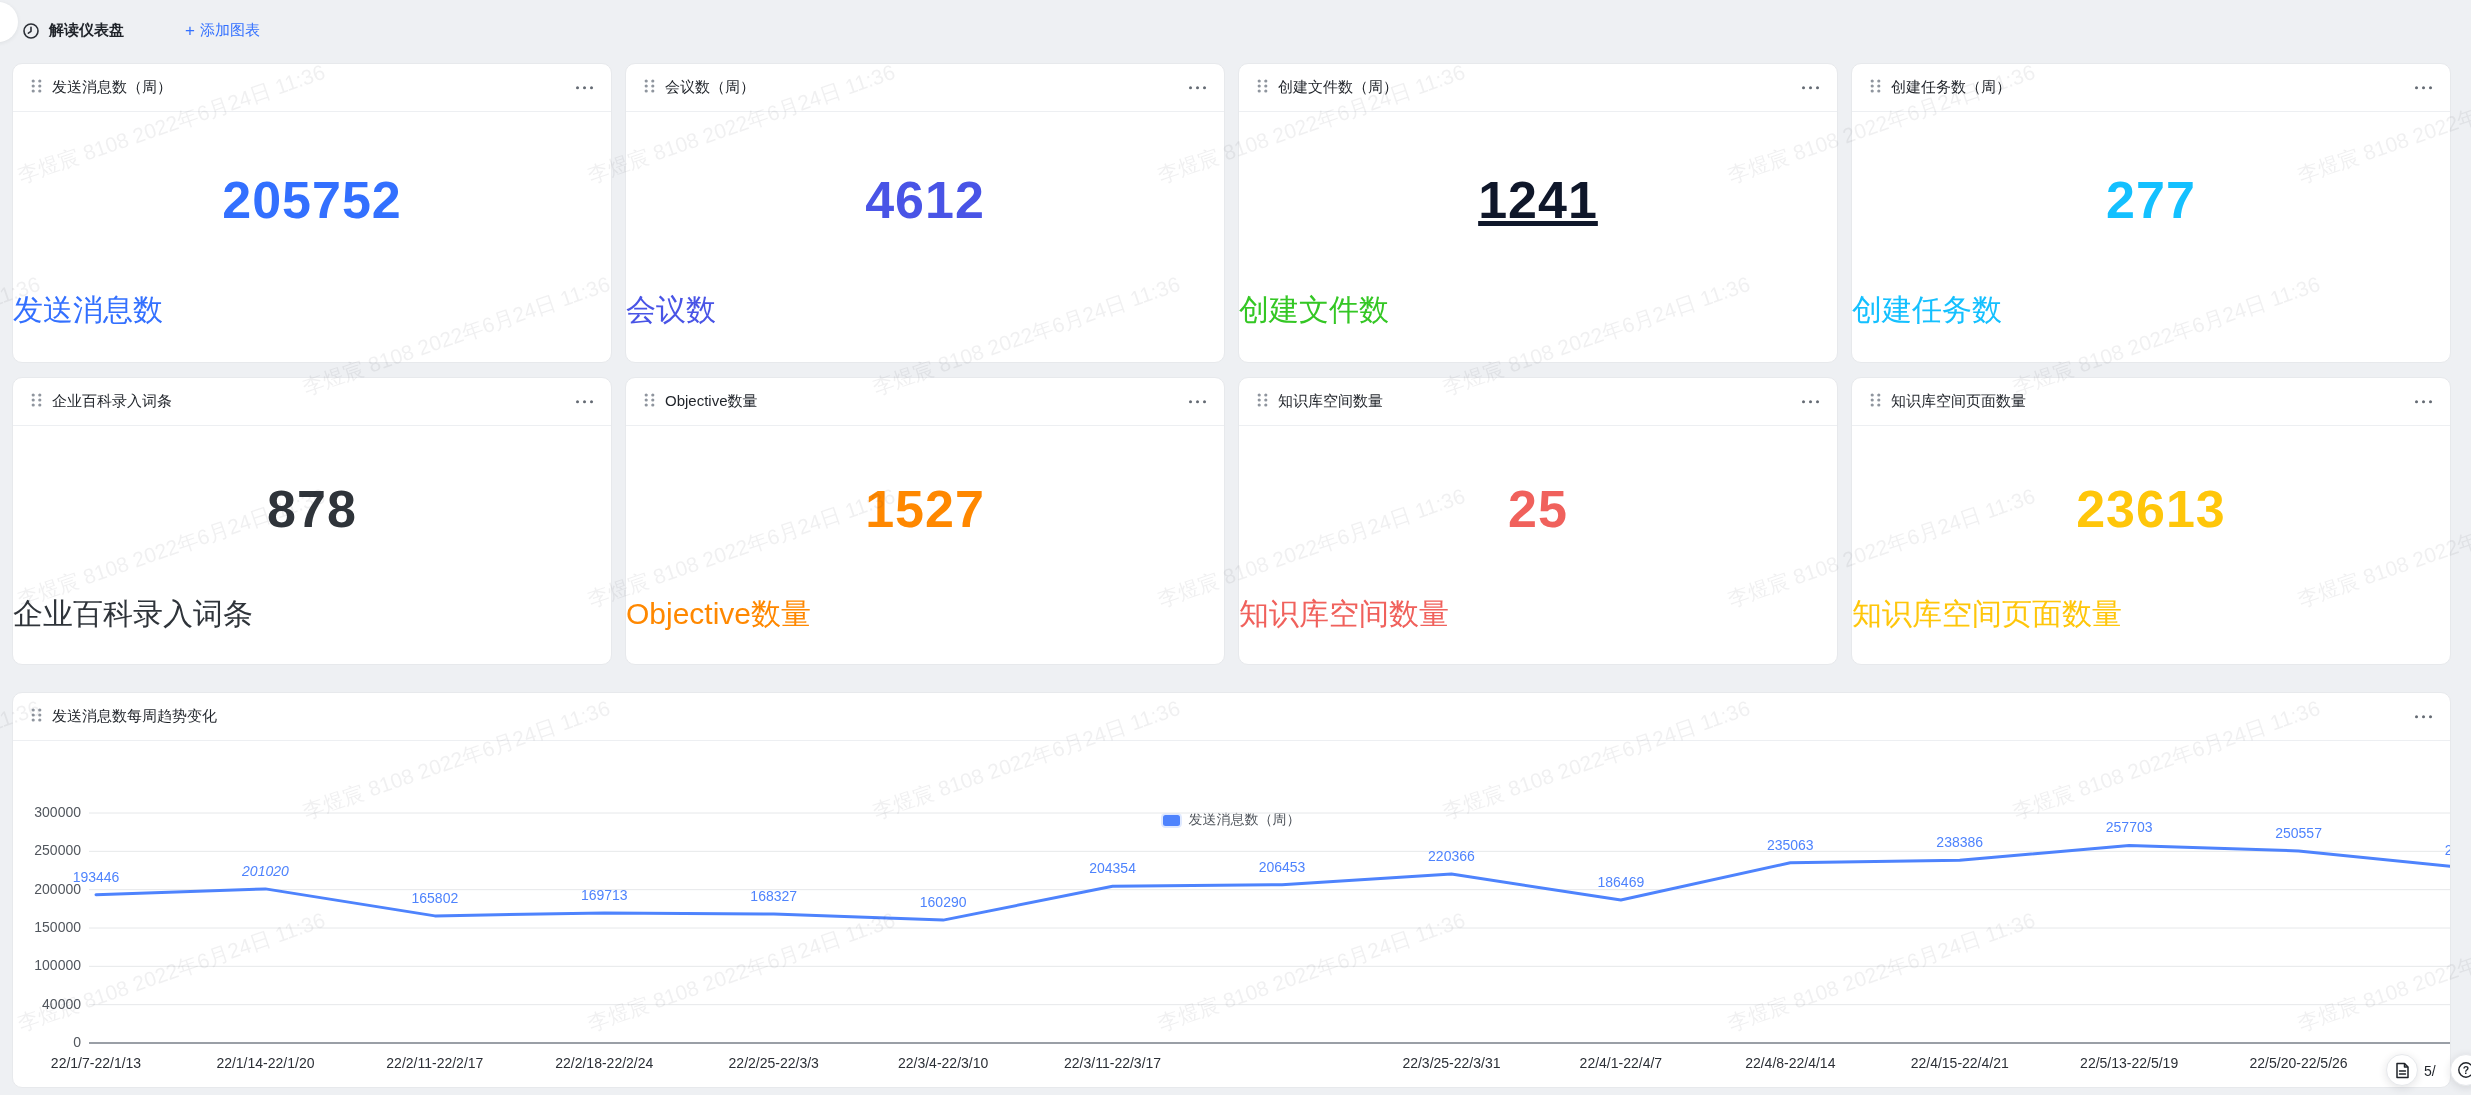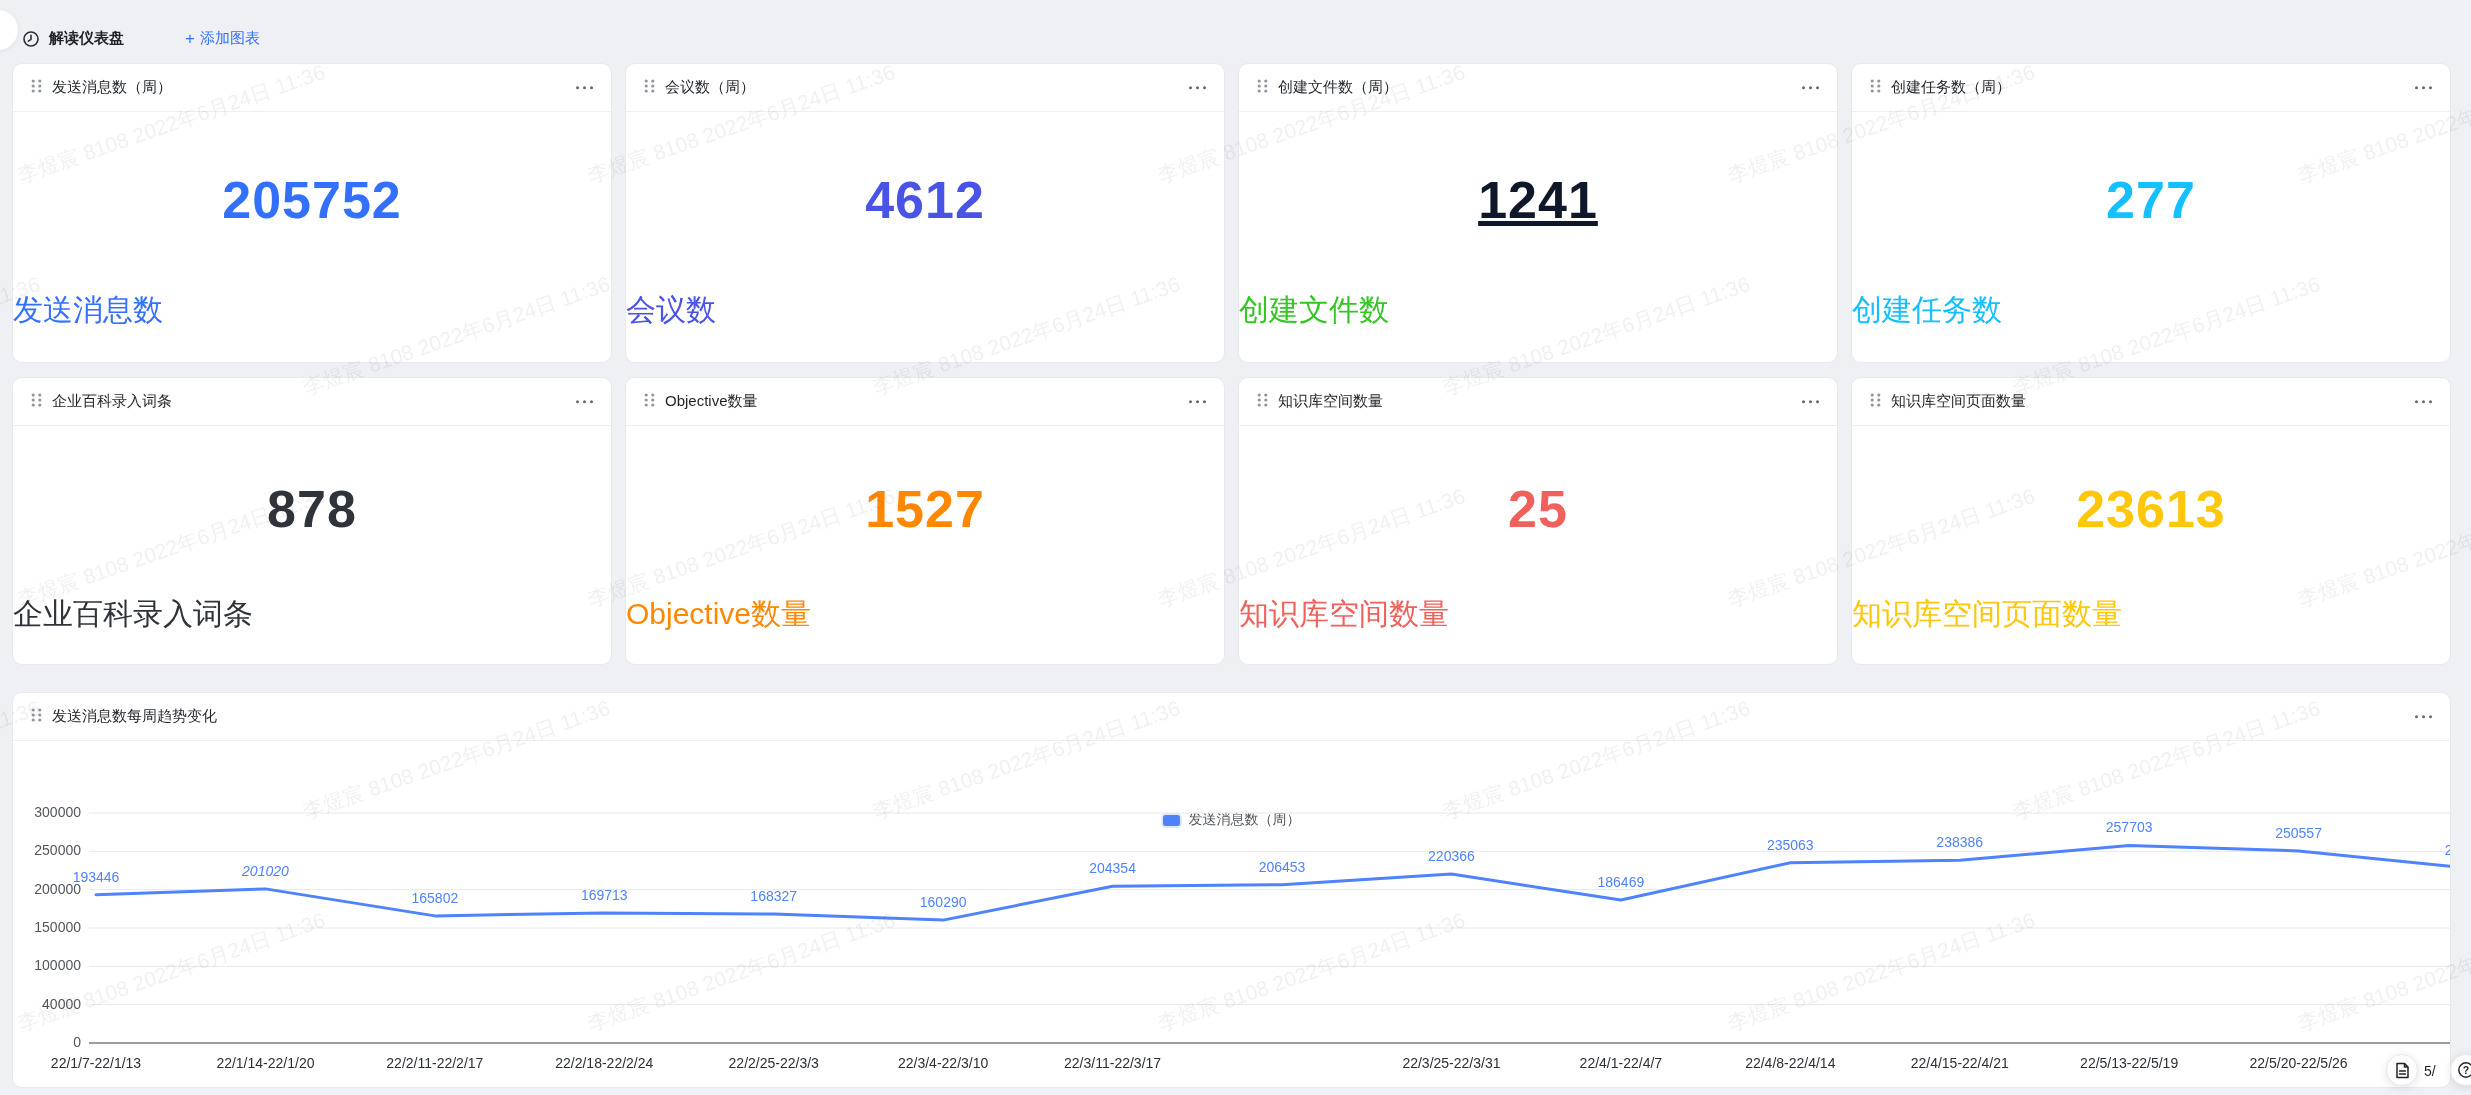--- a/index.html
+++ b/index.html
@@ -4,21 +4,21 @@
 <style>
   * { margin:0; padding:0; box-sizing:border-box; }
   html,body { width:2471px; height:1095px; overflow:hidden; }
   body {
     position:relative;
     background:#eef0f3;
     font-family:"Liberation Sans","DejaVu Sans",sans-serif;
     color:#1f2329;
   }
   
-  .topbar { position:absolute; left:0; top:16px; width:100%; height:46px; }
+  .topbar { position:absolute; left:0; top:8px; width:100%; height:46px; }
   .edge-widget { position:absolute; left:-22px; top:-6px; width:40px; height:40px;
     background:#fff; border-radius:50%; box-shadow:0 1px 4px rgba(31,35,41,.08); }
   .topbar-inner { position:absolute; left:22px; top:13px; display:flex; align-items:center; gap:9px; }
   .page-title { font-size:15px; font-weight:700; color:#1f2329; }
   .add-chart { display:flex; align-items:center; gap:5px; margin-left:52px;
     color:#3370ff; font-size:15px; cursor:pointer; }
   .add-chart .plus { font-size:17px; line-height:1; }
   
   .card { position:absolute; background:#fff; border:1px solid #e7e9ec; border-radius:10px;
     overflow:hidden; }

